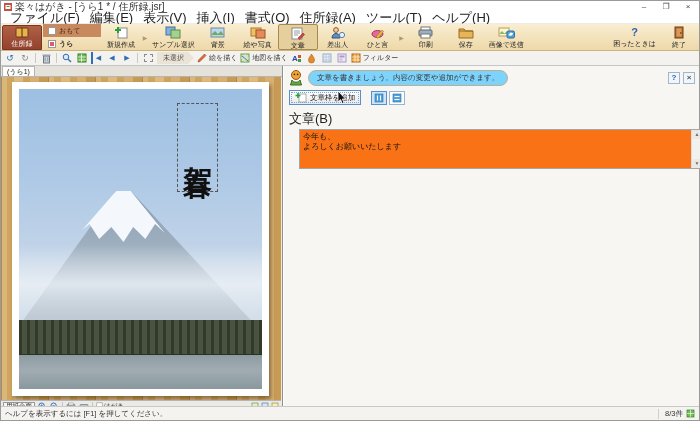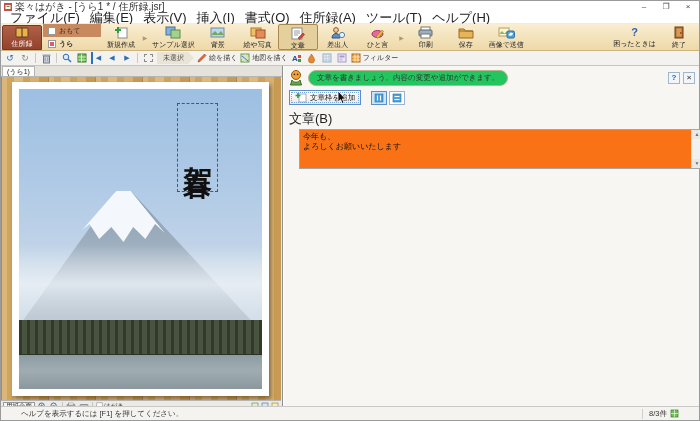--- a/index.html
+++ b/index.html
@@ -76,40 +76,40 @@
 
   .canvas-toolbar { position:absolute; left:0; right:1px; bottom:0; height:11px; background:#eceae4; border-top:1px solid #b5b5b5; display:flex; align-items:center; gap:3px; padding:0 2px; font-size:6.5px; color:#333; }
   .cbtn { display:flex; align-items:center; gap:1px; }
   .fullpage { border:1px solid #9a9a9a; background:#f7f6f2; padding:0 2px; height:9px; line-height:8px; }
   .csep { width:1px; height:8px; background:#c5c5c5; }
   .ct-right { margin-left:auto; display:flex; gap:2px; }
 
   
   .right-pane { position:absolute; left:283px; right:0; top:0; bottom:0; background:#f7f6f3; }
   .assist-bar { height:23px; display:flex; align-items:center; gap:4px; padding:0 4px; }
-  .bubble { background:#22c55e; border:1px solid #b9b190; border-radius:8px; padding:2px 8px; font-size:7.5px; color:#333; white-space:nowrap; }
+  .bubble { background:#7dd3fc; border:1px solid #b9b190; border-radius:8px; padding:2px 8px; font-size:7.5px; color:#333; white-space:nowrap; }
   .mini-btn { width:12px; height:12px; border:1px solid #9fb6cf; background:#f2f6fb; display:flex; align-items:center; justify-content:center; font-size:8px; color:#2f5fb0; font-weight:bold; }
   .mini-btn.close { color:#555; }
   .assist-right { margin-left:auto; display:flex; gap:3px; }
   .frame-row { display:flex; align-items:center; gap:10px; margin:1px 0 0 5px; }
   .add-frame-btn { height:15px; display:flex; align-items:center; gap:3px; padding:0 5px; font-size:7.5px; background:linear-gradient(#fefefe,#e9e9e9); border:1px solid #5a8fc8; outline:1px dotted #7aa5d4; outline-offset:-3px; }
   .toggles { display:flex; gap:2px; }
   .tgl { width:16px; height:14px; border:1px solid #9ab4cf; background:#fff; display:flex; align-items:center; justify-content:center; }
   .tgl.active { background:#cfe4f8; border-color:#5a8fc8; }
   .text-label { margin:5px 0 1px 5px; font-size:13px; color:#222; }
   .textbox { position:relative; margin-left:15px; width:calc(100% - 11px); height:40px; background:#f97316; border:1px solid #a5a5a5; }
   .text-content { position:absolute; left:3px; top:2px; right:13px; bottom:2px; font-size:8px; line-height:10px; white-space:pre-line; color:#111; }
   .vscroll { position:absolute; right:0; top:0; bottom:0; width:11px; background:#f2f1ef; border-left:1px solid #dcdcdc; }
   .sarrow { position:absolute; left:0; right:0; text-align:center; font-size:5px; color:#707070; line-height:9px; height:9px; background:#eae9e6; }
   .sarrow.up { top:0; } .sarrow.down { bottom:0; }
   .samples-row { margin:8px 0 0 5px; }
   .samples-btn { display:inline-flex; align-items:center; gap:3px; height:15px; padding:0 6px; font-size:7.5px; background:linear-gradient(#f7f7f7,#e3e3e3); border:1px solid #8a8a8a; border-radius:1px; }
 
   
-  .statusbar { position:absolute; left:0; right:0; bottom:0; height:14px; background:#f4f3f0; border-top:1px solid #c9c9c9; display:flex; align-items:center; padding:0 20px; font-size:7.5px; color:#333; }
+  .statusbar { position:absolute; left:0; right:0; bottom:0; height:14px; background:#f4f3f0; border-top:1px solid #c9c9c9; display:flex; align-items:center; padding:0 4px; font-size:7.5px; color:#333; }
   .sb-right { margin-left:auto; display:flex; align-items:center; gap:3px; }
   .sb-sep { width:1px; height:10px; background:#cfcfcf; margin-right:3px; }
 
   .cursor { position:absolute; left:336px; top:90px; z-index:50; }
   svg { display:block; }
 </style>
 </head>
 <body>
 
 <div class="app">

